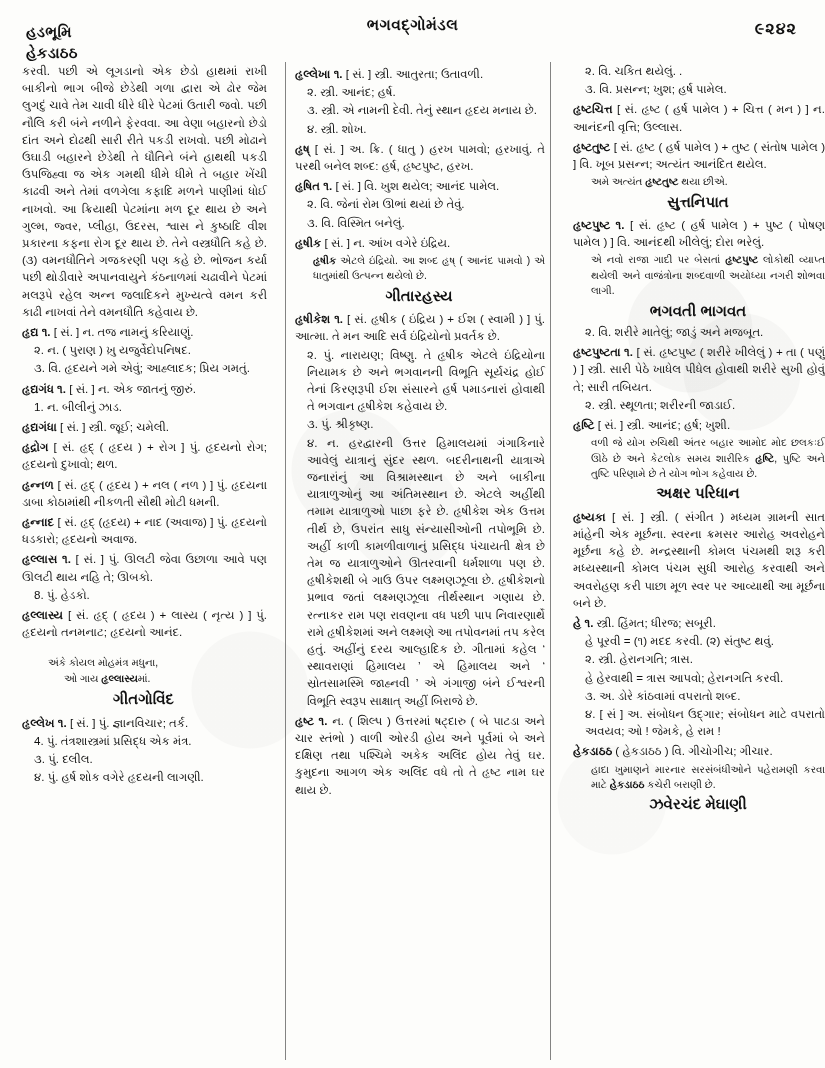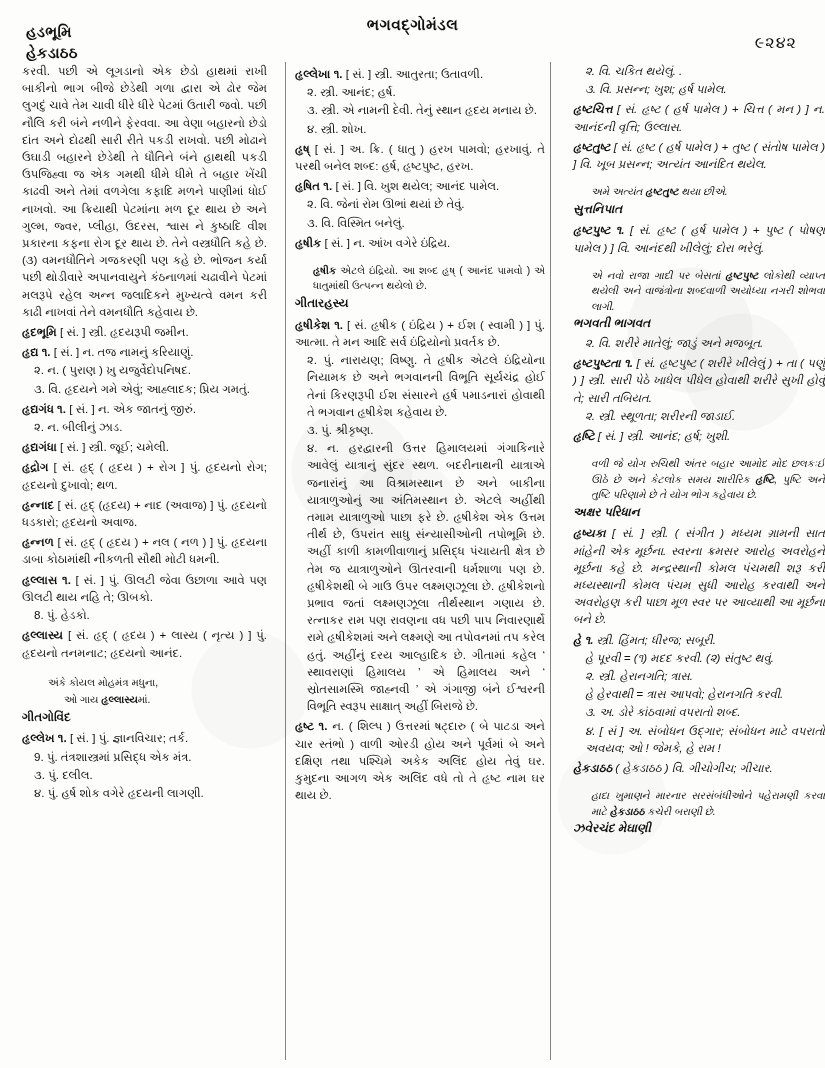--- a/index.html
+++ b/index.html
@@ -35,66 +35,66 @@
     position:absolute;left:26px;top:8px;
     font-weight:bold;font-size:15px;line-height:1.38;
     letter-spacing:.2px;
   }
   .rh-left div{white-space:nowrap;}
   .rh-center{
     position:absolute;left:0;right:0;top:2px;text-align:center;
     font-weight:bold;font-size:15.5px;letter-spacing:.4px;
   }
   .rh-right{
-    position:absolute;right:28px;top:20px;
-    font-weight:normal;font-size:16px;letter-spacing:1px;
+    position:absolute;right:28px;top:6px;
+    font-weight:bold;font-size:16px;letter-spacing:1px;
   }
 
   
   .cols{
     position:absolute;left:22px;right:18px;top:62px;bottom:8px;
     display:flex;
   }
   .col{
     flex:0 0 auto;
     position:relative;
     font-size:11.6px;
     line-height:1.485;
     text-align:justify;
     overflow:hidden;
   }
   .col-1{width:245px;padding-right:14px;}
   .col-2{width:250px;padding-left:14px;padding-right:14px;}
-  .col-3{width:252px;padding-left:14px;font-style:italic;}
+  .col-3{width:252px;padding-left:14px;}
   .rule{
     position:absolute;top:0;bottom:0;width:1px;background:#5a5a5a;
     opacity:.75;
   }
   .rule-1{left:263px;}
   .rule-2{left:528px;}
 
   
   p{margin:0 0 1px 0;}
   .para{ text-indent:0; }
   .entry{ margin-top:3px; }
   .sub{ padding-left:12px; }
   .hw{ font-weight:bold;margin-top:48px; }
   .bold{ font-weight:bold; }
   .quote{
     font-size:10.3px;line-height:1.5;
-    padding-left:18px;padding-right:0;margin-top:12px;
+    padding-left:18px;padding-right:0;margin-top:2px;
   }
   .verse{
     font-size:10.3px;line-height:1.55;
     padding-left:26px;
     margin-top:14px;
   }
   .verse .i2{padding-left:16px;display:inline-block;}
   .cite{
-    text-align:left;font-size:12px;font-weight:bold;
+    text-align:center;font-size:15px;font-weight:bold;
     margin-top:1px;padding-right:2px;
   }
 
   
   .col, .runhead{ text-rendering:optimizeLegibility; }
 </style>
 </head>
 <body>
 
 <div class="paper"></div>
@@ -109,40 +109,39 @@
     <div class="rh-center">ભગવદ્ગોમંડલ</div>
     <div class="rh-right">૯૨૪૨</div>
   </div>
 
   <div class="cols">
     <div class="rule rule-1"></div>
     <div class="rule rule-2"></div>
 
     <div class="col col-1" id="col-0">
         <p class="para">કરવી. પછી એ લૂગડાનો એક છેડો હાથમાં રાખી બાકીનો ભાગ બીજે છેડેથી ગળા દ્વારા એ ઢોર જેમ લુગદું ચાવે તેમ ચાવી ધીરે ધીરે પેટમાં ઉતારી જવો. પછી નૌલિ કરી બંને નળીને ફેરવવા. આ વેણા બહારનો છેડો દાંત અને દોઢથી સારી રીતે પકડી રાખવો. પછી મોઢાને ઉઘાડી બહારને છેડેથી તે ધૌતિને બંને હાથથી પકડી ઉપજિહ્વા જ એક ગમથી ધીમે ધીમે તે બહાર ખેંચી કાઢવી અને તેમાં વળગેલા કફાદિ મળને પાણીમાં ધોઈ નાખવો. આ ક્રિયાથી પેટમાંના મળ દૂર થાય છે અને ગુલ્મ, જ્વર, પ્લીહા, ઉદરસ, શ્વાસ ને કુષ્ઠાદિ વીશ પ્રકારના કફના રોગ દૂર થાય છે. તેને વસ્ત્રધૌતિ કહે છે. (૩) વમનધૌતિને ગજકરણી પણ કહે છે. ભોજન કર્યા પછી થોડીવારે અપાનવાયુને કંઠનાળમાં ચઢાવીને પેટમાં મલરૂપે રહેલ અન્ન જલાદિકને મુખ્યત્વે વમન કરી કાઢી નાખવાં તેને વમનધૌતિ કહેવાય છે.</p>
-        <p class="entry"><span class="hw">હૃદભૂમિ </span><span>[ સં. ] સ્ત્રી. હૃદયરૂપી જમીન.</span></p>
         <p class="entry"><span class="hw">હૃદ્ય ૧. </span><span>[ સં. ] ન. તજ નામનું કરિયાણું.</span></p>
         <p class="sub">૨. ન. ( પુરાણ ) ખ઼ુ યજુર્વેદોપનિષદ.</p>
         <p class="sub">૩. વિ. હૃદયને ગમે એવું; આહ્લાદક; પ્રિય ગમતું.</p>
         <p class="entry"><span class="hw">હૃદ્યગંધ ૧. </span><span>[ સં. ] ન. એક જાતનું જીરું.</span></p>
-        <p class="sub">૨. ન. બીલીનું ઝાડ.</p>
+        <p class="sub">1. ન. બીલીનું ઝાડ.</p>
         <p class="entry"><span class="hw">હૃદ્યગંધા </span><span>[ સં. ] સ્ત્રી. જૂઈ; ચમેલી.</span></p>
         <p class="entry"><span class="hw">હૃદ્રોગ </span><span>[ સં. હૃદ્ ( હૃદય ) + રોગ ] પું. હૃદયનો રોગ; હૃદયનો દુખાવો; થળ.</span></p>
+        <p class="entry"><span class="hw">હૃન્નળ </span><span>[ સં. હૃદ્ ( હૃદય ) + નલ ( નળ ) ] પું. હૃદયના ડાબા કોઠામાંથી નીકળતી સૌથી મોટી ધમની.</span></p>
         <p class="entry"><span class="hw">હૃન્નાદ </span><span>[ સં. હૃદ્ (હૃદય) + નાદ (અવાજ) ] પું. હૃદયનો ધડકારો; હૃદયનો અવાજ.</span></p>
-        <p class="entry"><span class="hw">હૃન્નળ </span><span>[ સં. હૃદ્ ( હૃદય ) + નલ ( નળ ) ] પું. હૃદયના ડાબા કોઠામાંથી નીકળતી સૌથી મોટી ધમની.</span></p>
         <p class="entry"><span class="hw">હૃલ્લાસ ૧. </span><span>[ સં. ] પું. ઊલટી જેવા ઉછાળા આવે પણ ઊલટી થાય નહિ તે; ઊબકો.</span></p>
         <p class="sub">8. પું. હેડકો.</p>
         <p class="entry"><span class="hw">હૃલ્લાસ્ય </span><span>[ સં. હૃદ્ ( હૃદય ) + લાસ્ય ( નૃત્ય ) ] પું. હૃદયનો તનમનાટ; હૃદયનો આનંદ.</span></p>
         <div class="verse">
           <p><span>અંકે કોયલ મોહમંત્ર મધુના,</span></p>
           <p><span class="i2">ઓ ગાય <span class="bold">હૃલ્લાસ્ય</span>માં.</span></p>
         </div>
         <p class="cite">ગીતગોવિંદ</p>
         <p class="entry"><span class="hw">હૃલ્લેખ ૧. </span><span>[ સં. ] પું. જ્ઞાનવિચાર; તર્ક.</span></p>
-        <p class="sub">9. પું. તંત્રશાસ્ત્રમાં પ્રસિદ્ધ એક મંત્ર.</p>
+        <p class="sub">4. પું. તંત્રશાસ્ત્રમાં પ્રસિદ્ધ એક મંત્ર.</p>
         <p class="sub">૩. પું. દલીલ.</p>
         <p class="sub">૪. પું. હર્ષ શોક વગેરે હૃદયની લાગણી.</p>
       </div>
     <div class="col col-2" id="col-1">
         <p class="entry"><span class="hw">હૃલ્લેખા ૧. </span><span>[ સં. ] સ્ત્રી. આતુરતા; ઉતાવળી.</span></p>
         <p class="sub">૨. સ્ત્રી. આનંદ; હર્ષ.</p>
         <p class="sub">૩. સ્ત્રી. એ નામની દેવી. તેનું સ્થાન હૃદય મનાય છે.</p>
         <p class="sub">૪. સ્ત્રી. શોખ.</p>
         <p class="entry"><span class="hw">હૃષ્ </span><span>[ સં. ] અ. ક્રિ. ( ધાતુ ) હરખ પામવો; હરખાવું. તે પરથી બનેલ શબ્દ: હર્ષ, હૃષ્ટપુષ્ટ, હરખ.</span></p>
         <p class="entry"><span class="hw">હૃષિત ૧. </span><span>[ સં. ] વિ. ખુશ થયેલ; આનંદ પામેલ.</span></p>

